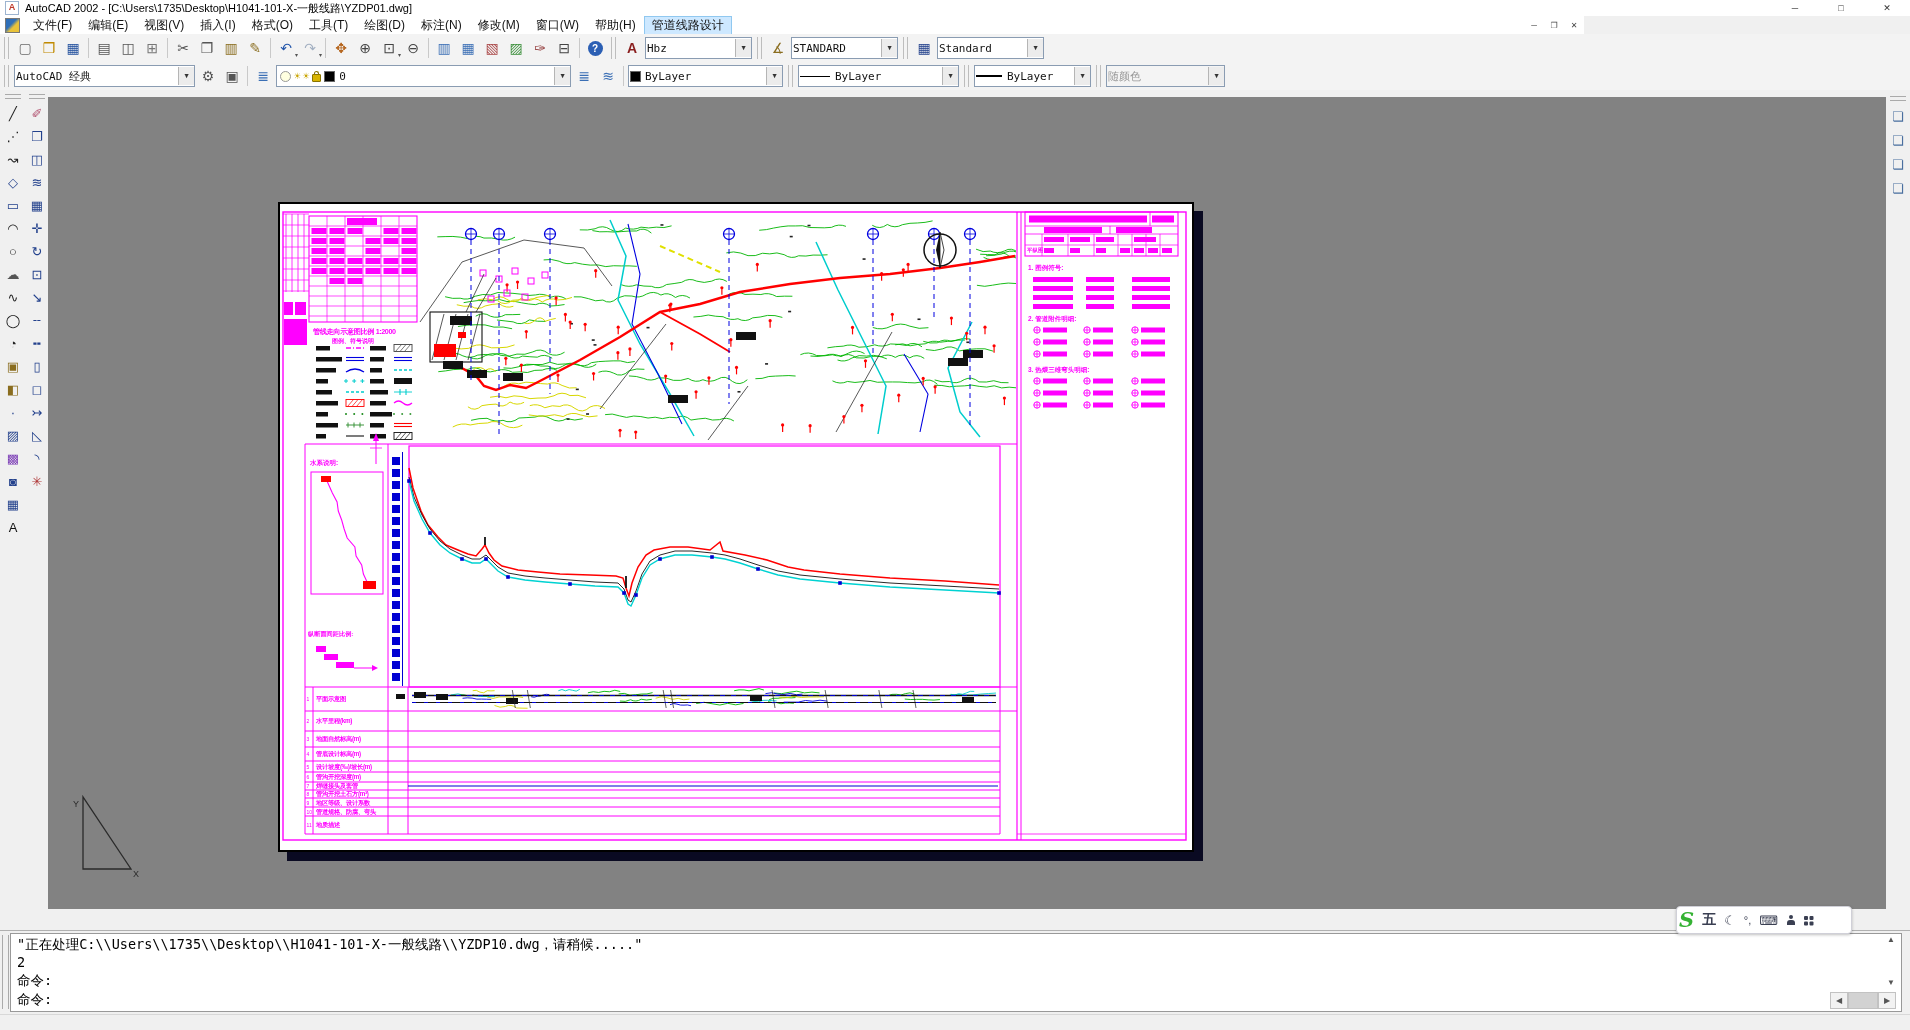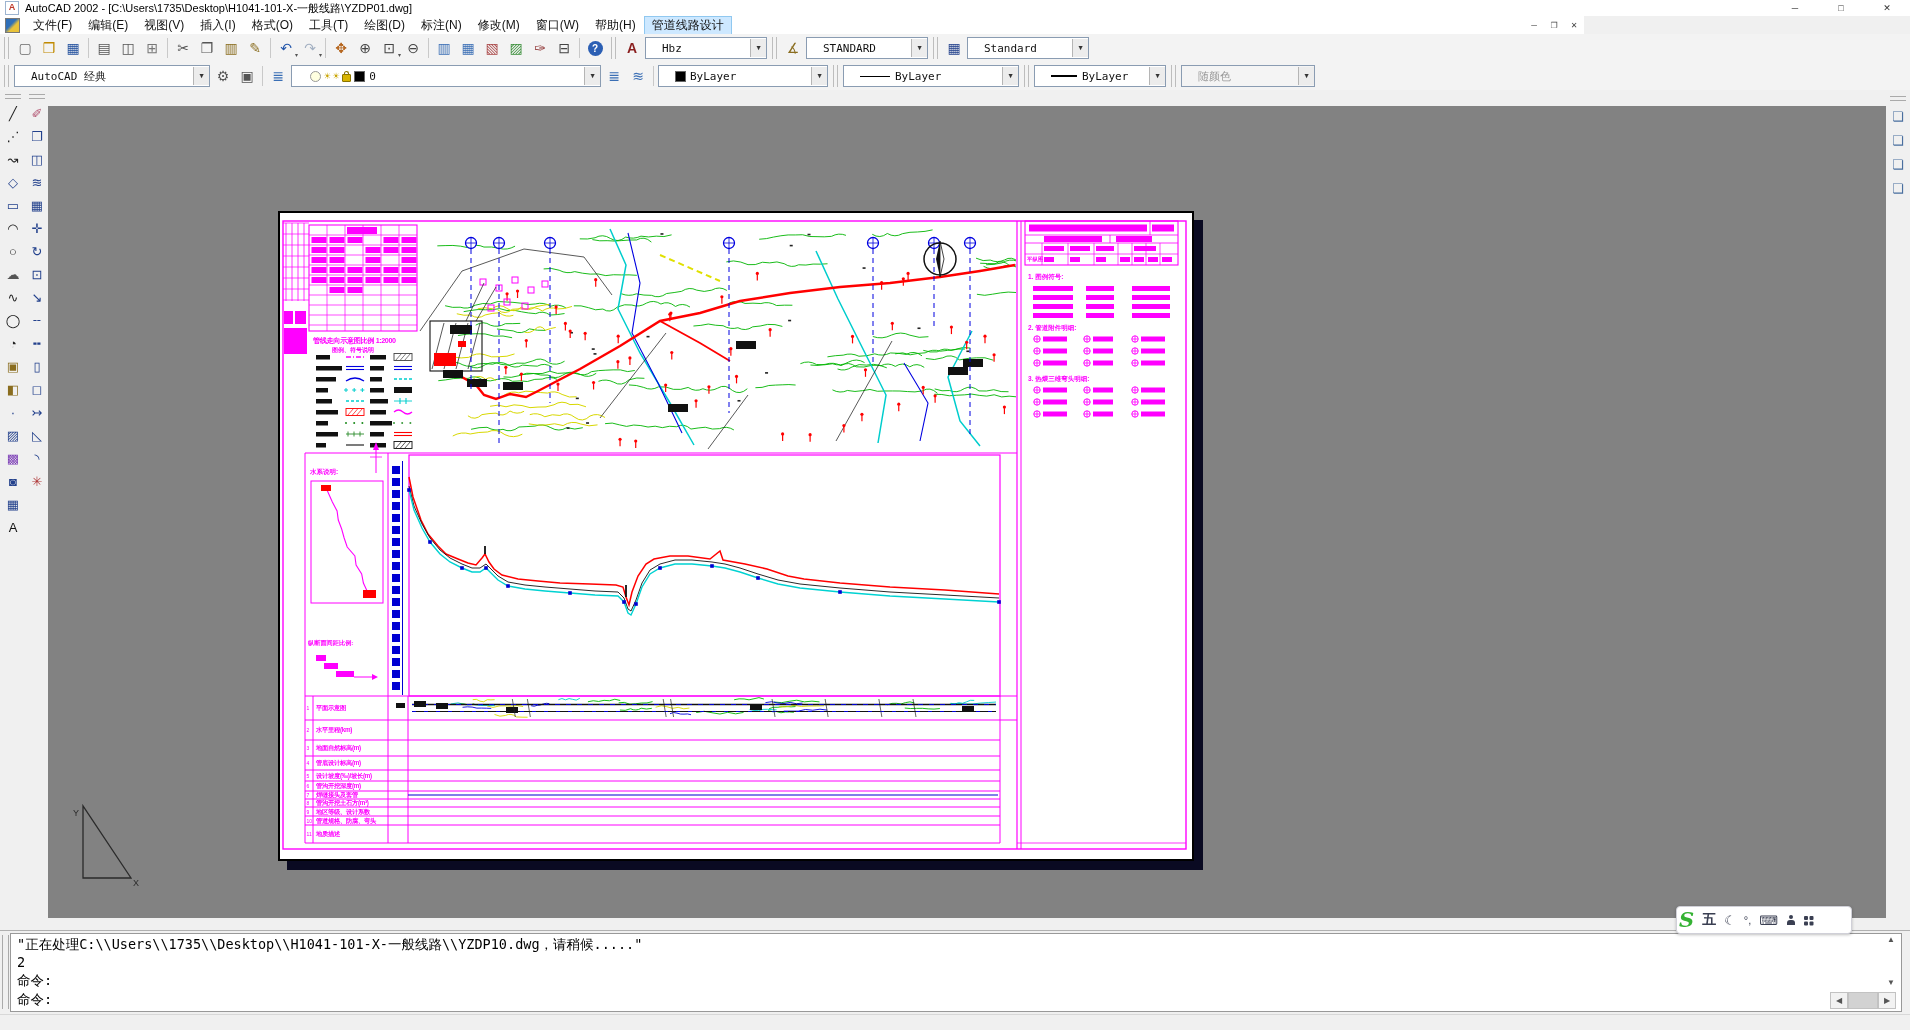--- a/index.html
+++ b/index.html
@@ -26,34 +26,34 @@
          border-bottom:1px solid #dcdcdc;display:flex;align-items:center;}
   #tbrow1{top:34px;} #tbrow2{top:62px;text-align:right;}
   .grip{width:3px;height:22px;border-left:1px solid #bdbdbd;border-right:1px solid #bdbdbd;margin:0 4px;}
   .sep{width:1px;height:20px;background:#c9c9c9;margin:0 3px;}
   .tbtn{width:22px;height:22px;display:flex;align-items:center;justify-content:center;
         font-size:14px;position:relative;border:1px solid transparent;}
   .tbtn .dd{position:absolute;right:-1px;bottom:1px;font-size:6px;color:#555;}
   .tbtn.help span{display:flex;width:15px;height:15px;border-radius:50%;background:#2b5fb4;
         color:#fff;font-size:10px;font-weight:bold;align-items:center;justify-content:center;}
   .combo{height:20px;background:#fff;border:1px solid #8a9cb2;display:flex;align-items:center;
-         font-family:"DejaVu Sans Mono",monospace;font-size:11px;color:#111;padding-left:16px;margin:0 1px;}
+         font-family:"DejaVu Sans Mono",monospace;font-size:11px;color:#111;padding-left:1px;margin:0 1px;}
   .combo .arrow{margin-left:auto;width:15px;height:18px;background:#ececec;border-left:1px solid #b5b5b5;
          display:flex;align-items:center;justify-content:center;font-size:7px;color:#333;}
   .combo.disabled{background:#f4f4f4;color:#9a9a9a;}
   .swatch{width:9px;height:9px;background:#000;margin-right:4px;border:1px solid #666;}
   .ltline{width:30px;border-top:1px solid #000;margin-right:5px;}
   .lwline{width:26px;border-top:2px solid #000;margin-right:5px;}
   .bulb{width:9px;height:9px;border-radius:50%;background:#ffffe0;border:1px solid #999;margin:0 2px;}
   .sun{color:#c9a400;font-size:11px;margin:0 1px;}
   .lock{width:7px;height:6px;background:#d8b400;border:1px solid #8a7400;border-radius:1px;position:relative;margin:3px 3px 0 2px;}
   .lock:before{content:"";position:absolute;top:-4px;left:1px;width:3px;height:3px;border:1px solid #8a7400;border-bottom:none;border-radius:3px 3px 0 0;}
   
   .main{position:absolute;left:0;top:90px;width:1910px;height:812px;background:#f0f0f0;}
-  .canvas{position:absolute;left:48px;top:16px;width:1838px;height:812px;background:#828282;overflow:hidden;}
+  .canvas{position:absolute;left:48px;top:7px;width:1838px;height:812px;background:#828282;overflow:hidden;}
   .toolcol{position:absolute;top:2px;width:24px;display:flex;flex-direction:column;align-items:center;}
   #draw-col{left:1px;} #mod-col{left:25px;}
   .colgrip{width:16px;height:3px;border-top:1px solid #aaa;border-bottom:1px solid #aaa;margin:2px 0 3px 0;}
   .ttool{width:22px;height:23px;display:flex;align-items:center;justify-content:center;font-size:13px;}
   .rightbar{position:absolute;right:1px;top:4px;width:22px;display:flex;flex-direction:column;align-items:center;}
   .rtool{width:20px;height:24px;display:flex;align-items:center;justify-content:center;font-size:13px;color:#4a6f9f;}
   
   .sheet{position:absolute;left:230px;top:105px;width:912px;height:646px;background:#ffffff;
          border:2px solid #000;box-shadow:9px 9px 0 #0a0a22;}
   .sheet svg{display:block;font-family:"Liberation Sans",sans-serif;}

